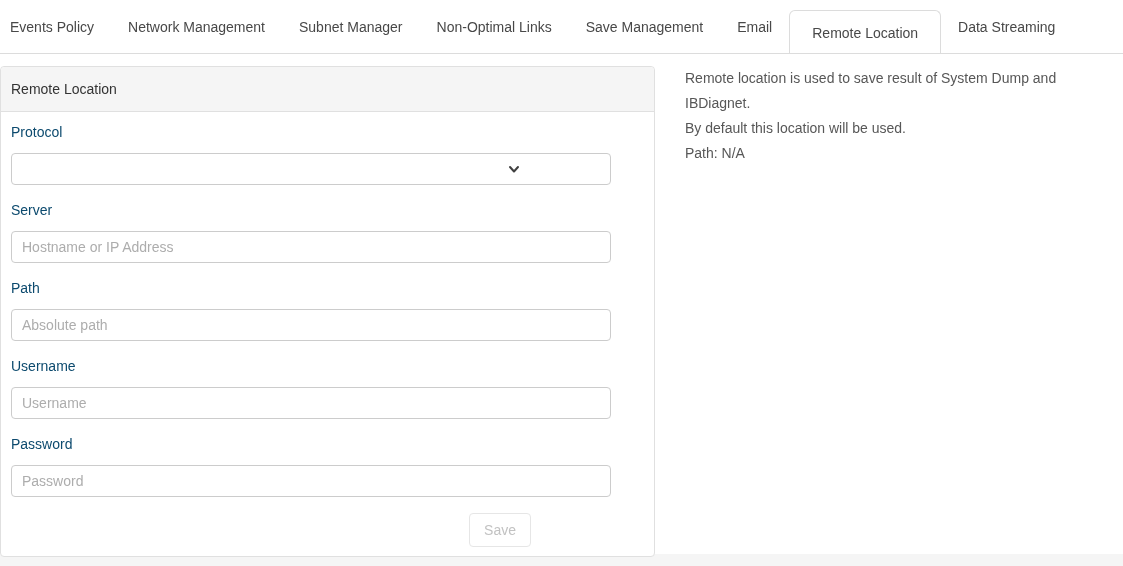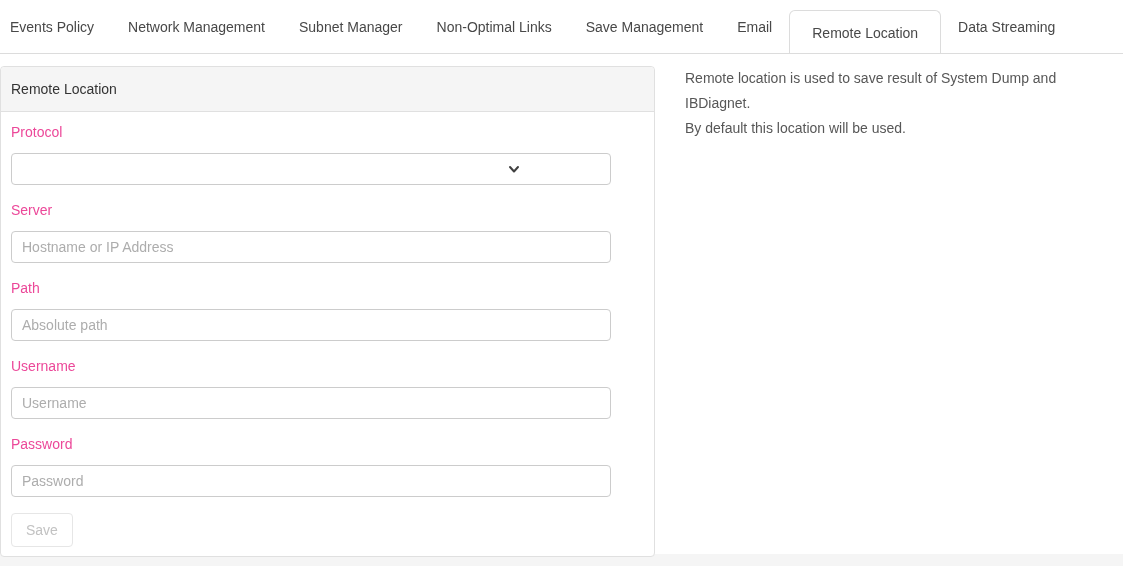--- a/index.html
+++ b/index.html
@@ -52,21 +52,21 @@
     border-bottom:1px solid #e0e0e0;
     border-radius:4px 4px 0 0;
     padding:14px 10px;
     font-size:14px; color:#333;
   }
   .panel-body { padding:0 10px 9px 10px; }
 
   .form-label {
     display:block;
     margin:18px 0 14px 0;
-    font-size:14px; line-height:14px; color:#ec4899;
+    font-size:14px; line-height:14px; color:#0c4a6e;
   }
   .form-label.first { margin-top:13px; }
 
   .control-wrap { position:relative; width:520px; }
   .text-input, .select-input {
     width:600px; height:32px;
     border:1px solid #ccc; border-radius:4px;
     padding:0 10px;
     font-size:14px; color:#0369a1;
     background:#fff;
@@ -77,21 +77,21 @@
   .text-input::placeholder { color:#adadad; opacity:1; }
   .select-input { -webkit-appearance:none; appearance:none; }
   .chevron {
     position:absolute; right:10px; top:9px;
     width:14px; height:14px;
     pointer-events:none;
   }
 
   .save-row {
     width:520px; margin-top:16px;
-    display:flex; 
+    display:flex; justify-content:flex-end;
   }
   .save-btn {
     height:34px; padding:0 14px;
     background:#fff;
     border:1px solid #e6e6e6; border-radius:4px;
     color:#c2c2c2; font-size:14px;
     font-family:inherit;
     cursor:default;
   }
 
@@ -153,16 +153,17 @@
         <div class="save-row">
           <button class="save-btn">Save</button>
         </div>
 
       </div>
     </div>
 
     <div class="help">
       <div>Remote location is used to save result of System Dump and IBDiagnet.</div>
       <div>By default this location will be used.</div>
+      <div>Path: N/A</div>
     </div>
 
   </div>
 </div>
 
 </body></html>

